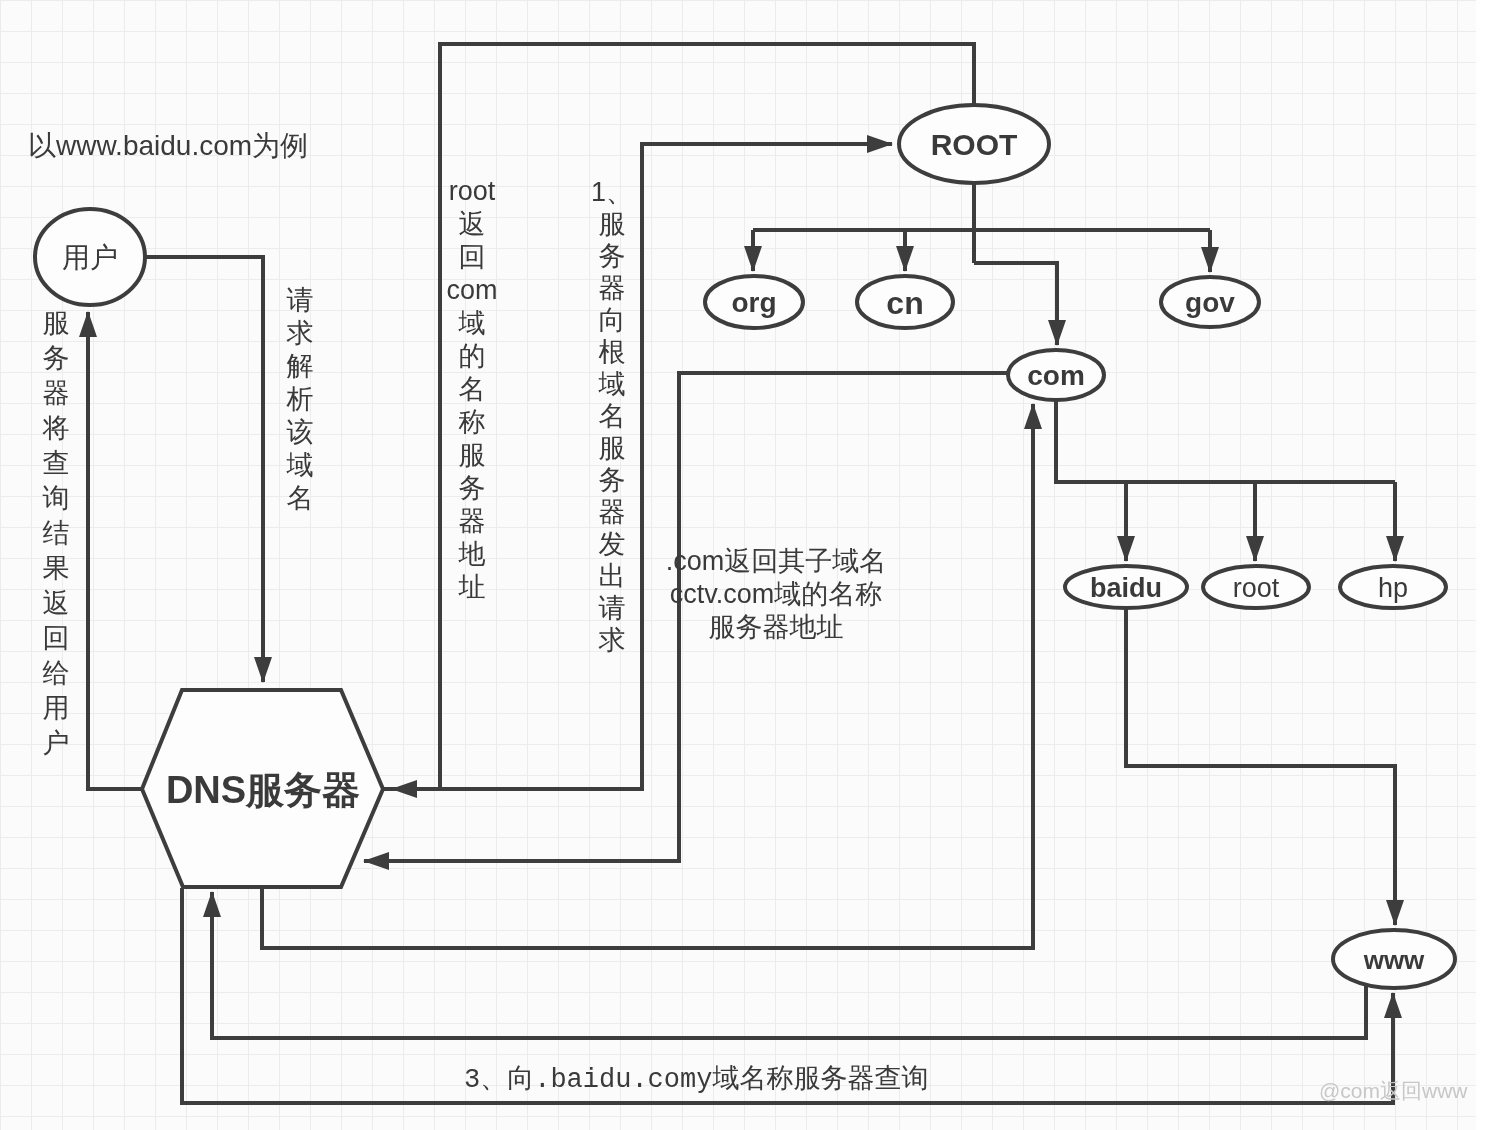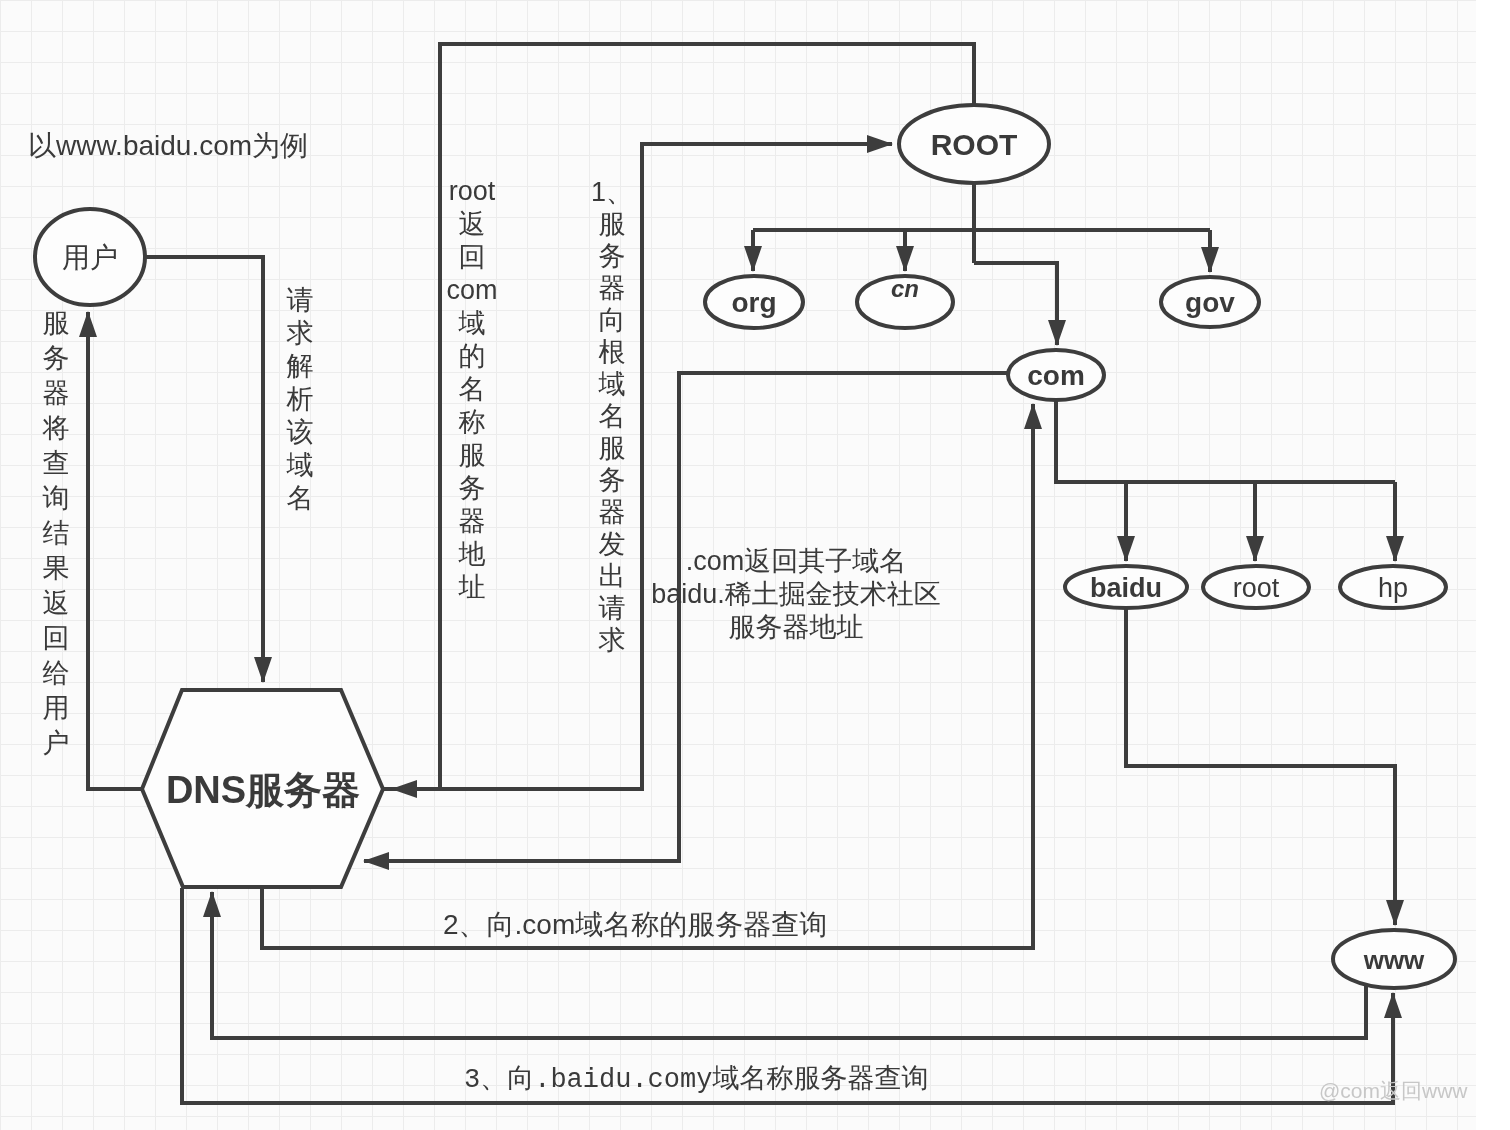--- a/index.html
+++ b/index.html
@@ -91,21 +91,21 @@
       <ellipse cx="1394" cy="959" rx="61" ry="29"></ellipse>
     </g>
   </svg>
 
   <div class="lbl title w400" style="left:28px;top:127px;">以www.baidu.com为例</div>
 
   <div class="lbl node-label w400" style="left:90px;top:258px;font-size:28px;">用户</div>
   <div class="lbl node-label" style="left:263px;top:790px;font-size:38px;">DNS服务器</div>
   <div class="lbl node-label" style="left:974px;top:145px;font-size:30px;">ROOT</div>
   <div class="lbl node-label" style="left:754px;top:303px;font-size:28px;">org</div>
-  <div class="lbl node-label" style="left:905px;top:289px;font-size:24px;font-style:italic;">cn</div>
+  <div class="lbl node-label" style="left:905px;top:303px;font-size:32px;">cn</div>
   <div class="lbl node-label" style="left:1210px;top:303px;font-size:28px;">gov</div>
   <div class="lbl node-label" style="left:1056px;top:376px;font-size:28px;">com</div>
   <div class="lbl node-label" style="left:1126px;top:588px;font-size:27px;">baidu</div>
   <div class="lbl node-label w400" style="left:1256px;top:588px;font-size:27px;">root</div>
   <div class="lbl node-label w400" style="left:1393px;top:588px;font-size:27px;">hp</div>
   <div class="lbl node-label" style="left:1394px;top:960px;font-size:26px;">www</div>
 
   <div class="lbl vcol p35" style="left:56px;top:306px;">
       <div>服</div>
       <div>务</div>
@@ -156,24 +156,23 @@
       <div>名</div>
       <div>服</div>
       <div>务</div>
       <div>器</div>
       <div>发</div>
       <div>出</div>
       <div>请</div>
       <div>求</div>
     </div>
 
-  <div class="lbl mlines" style="left:796px;top:545px;">
+  <div class="lbl mlines" style="left:776px;top:545px;">
       <div>.com返回其子域名</div>
-      <div>baidu.稀土掘金技术社区</div>
+      <div>cctv.com域的名称</div>
       <div>服务器地址</div>
     </div>
 
-  <div class="lbl edge-text-lg" style="left:443px;top:906px;">2、向.com域名称的服务器查询</div>
   <div class="lbl edge-text" style="left:464px;top:1060px;font-family:Liberation Mono, monospace;">3、向.baidu.comy域名称服务器查询</div>
 
   <div class="lbl watermark" style="left:1319px;top:1077px;">@com返回www</div>
 
 </div>
 
 </body></html>

